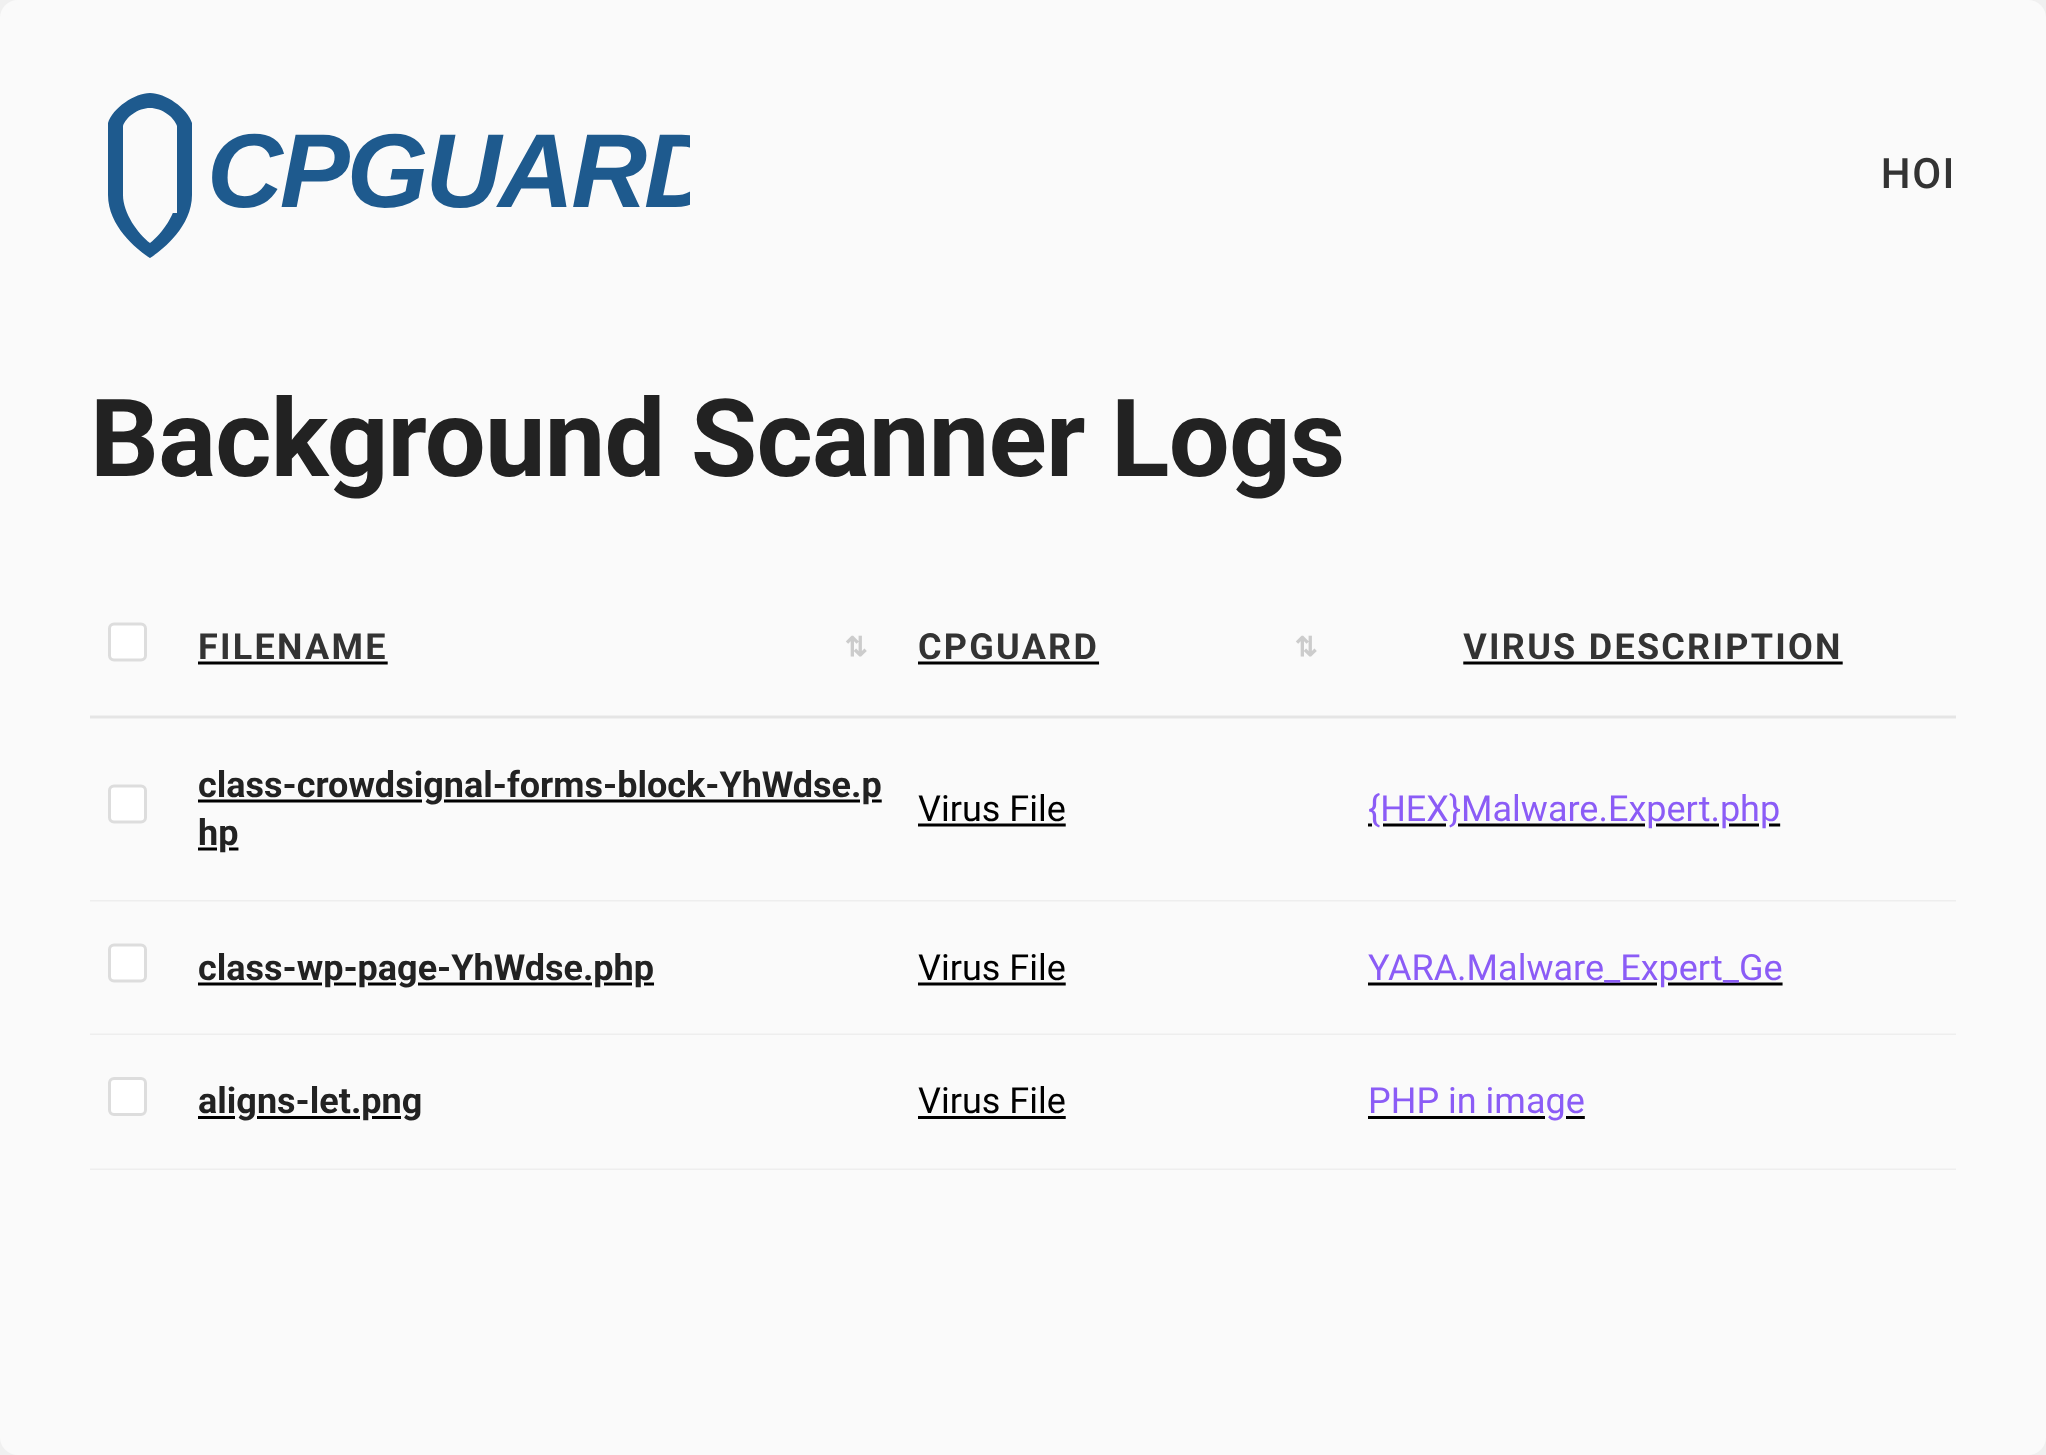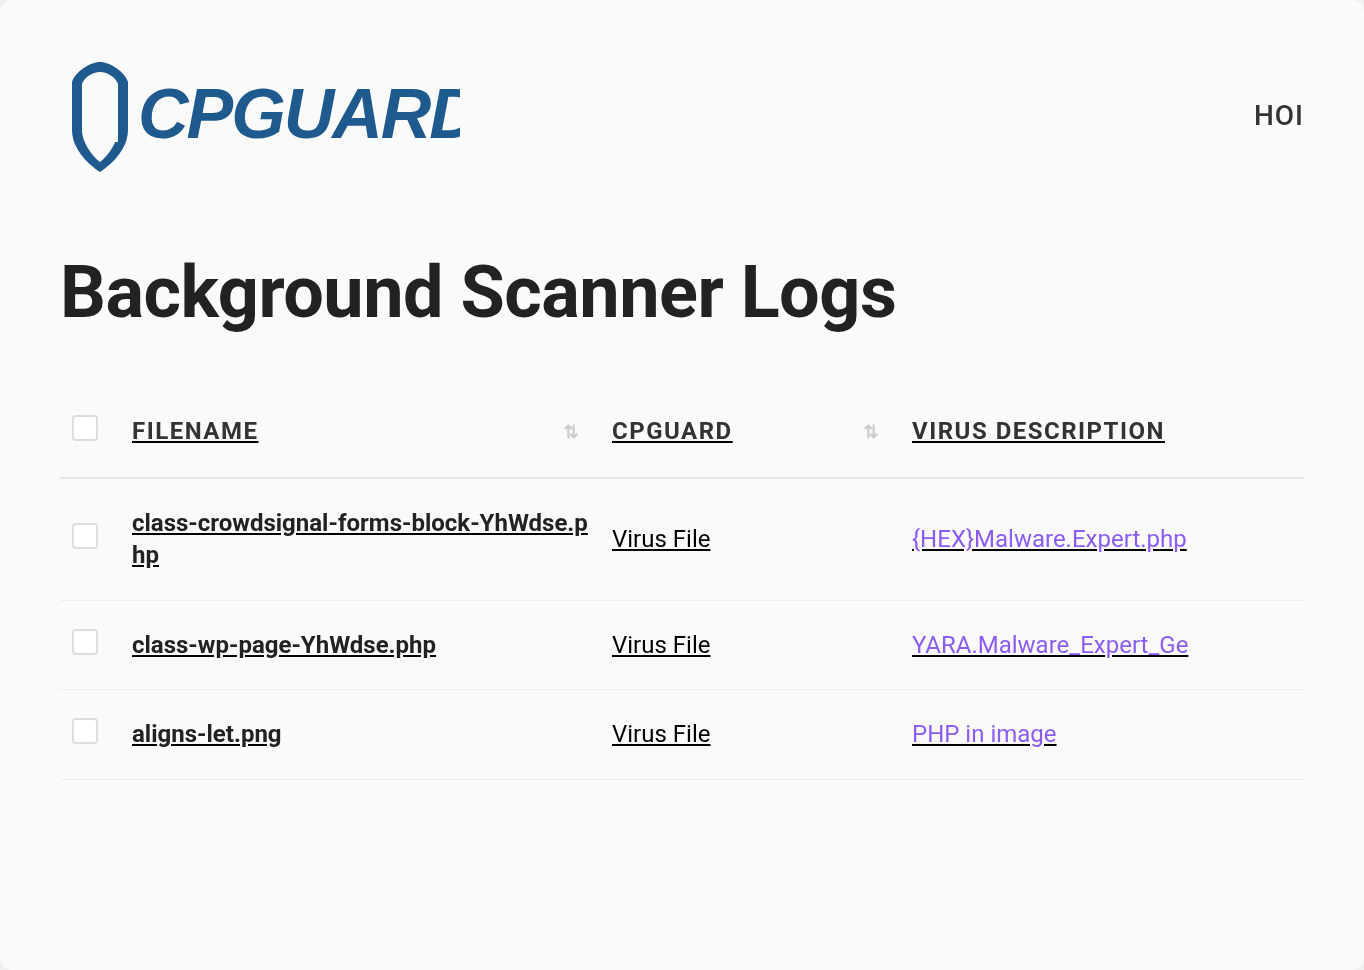--- a/index.html
+++ b/index.html
@@ -89,20 +89,21 @@
       width: 60px;
     }
     .col-filename {
       width: 480px;
     }
     .col-category {
       width: 300px;
     }
     .col-virus {
       width: auto;
+      text-align: center;
     }
     .checkbox {
       width: 26px;
       height: 26px;
       border: 2px solid #ddd;
       border-radius: 4px;
       background: #fff;
       display: inline-block;
       cursor: pointer;
     }

